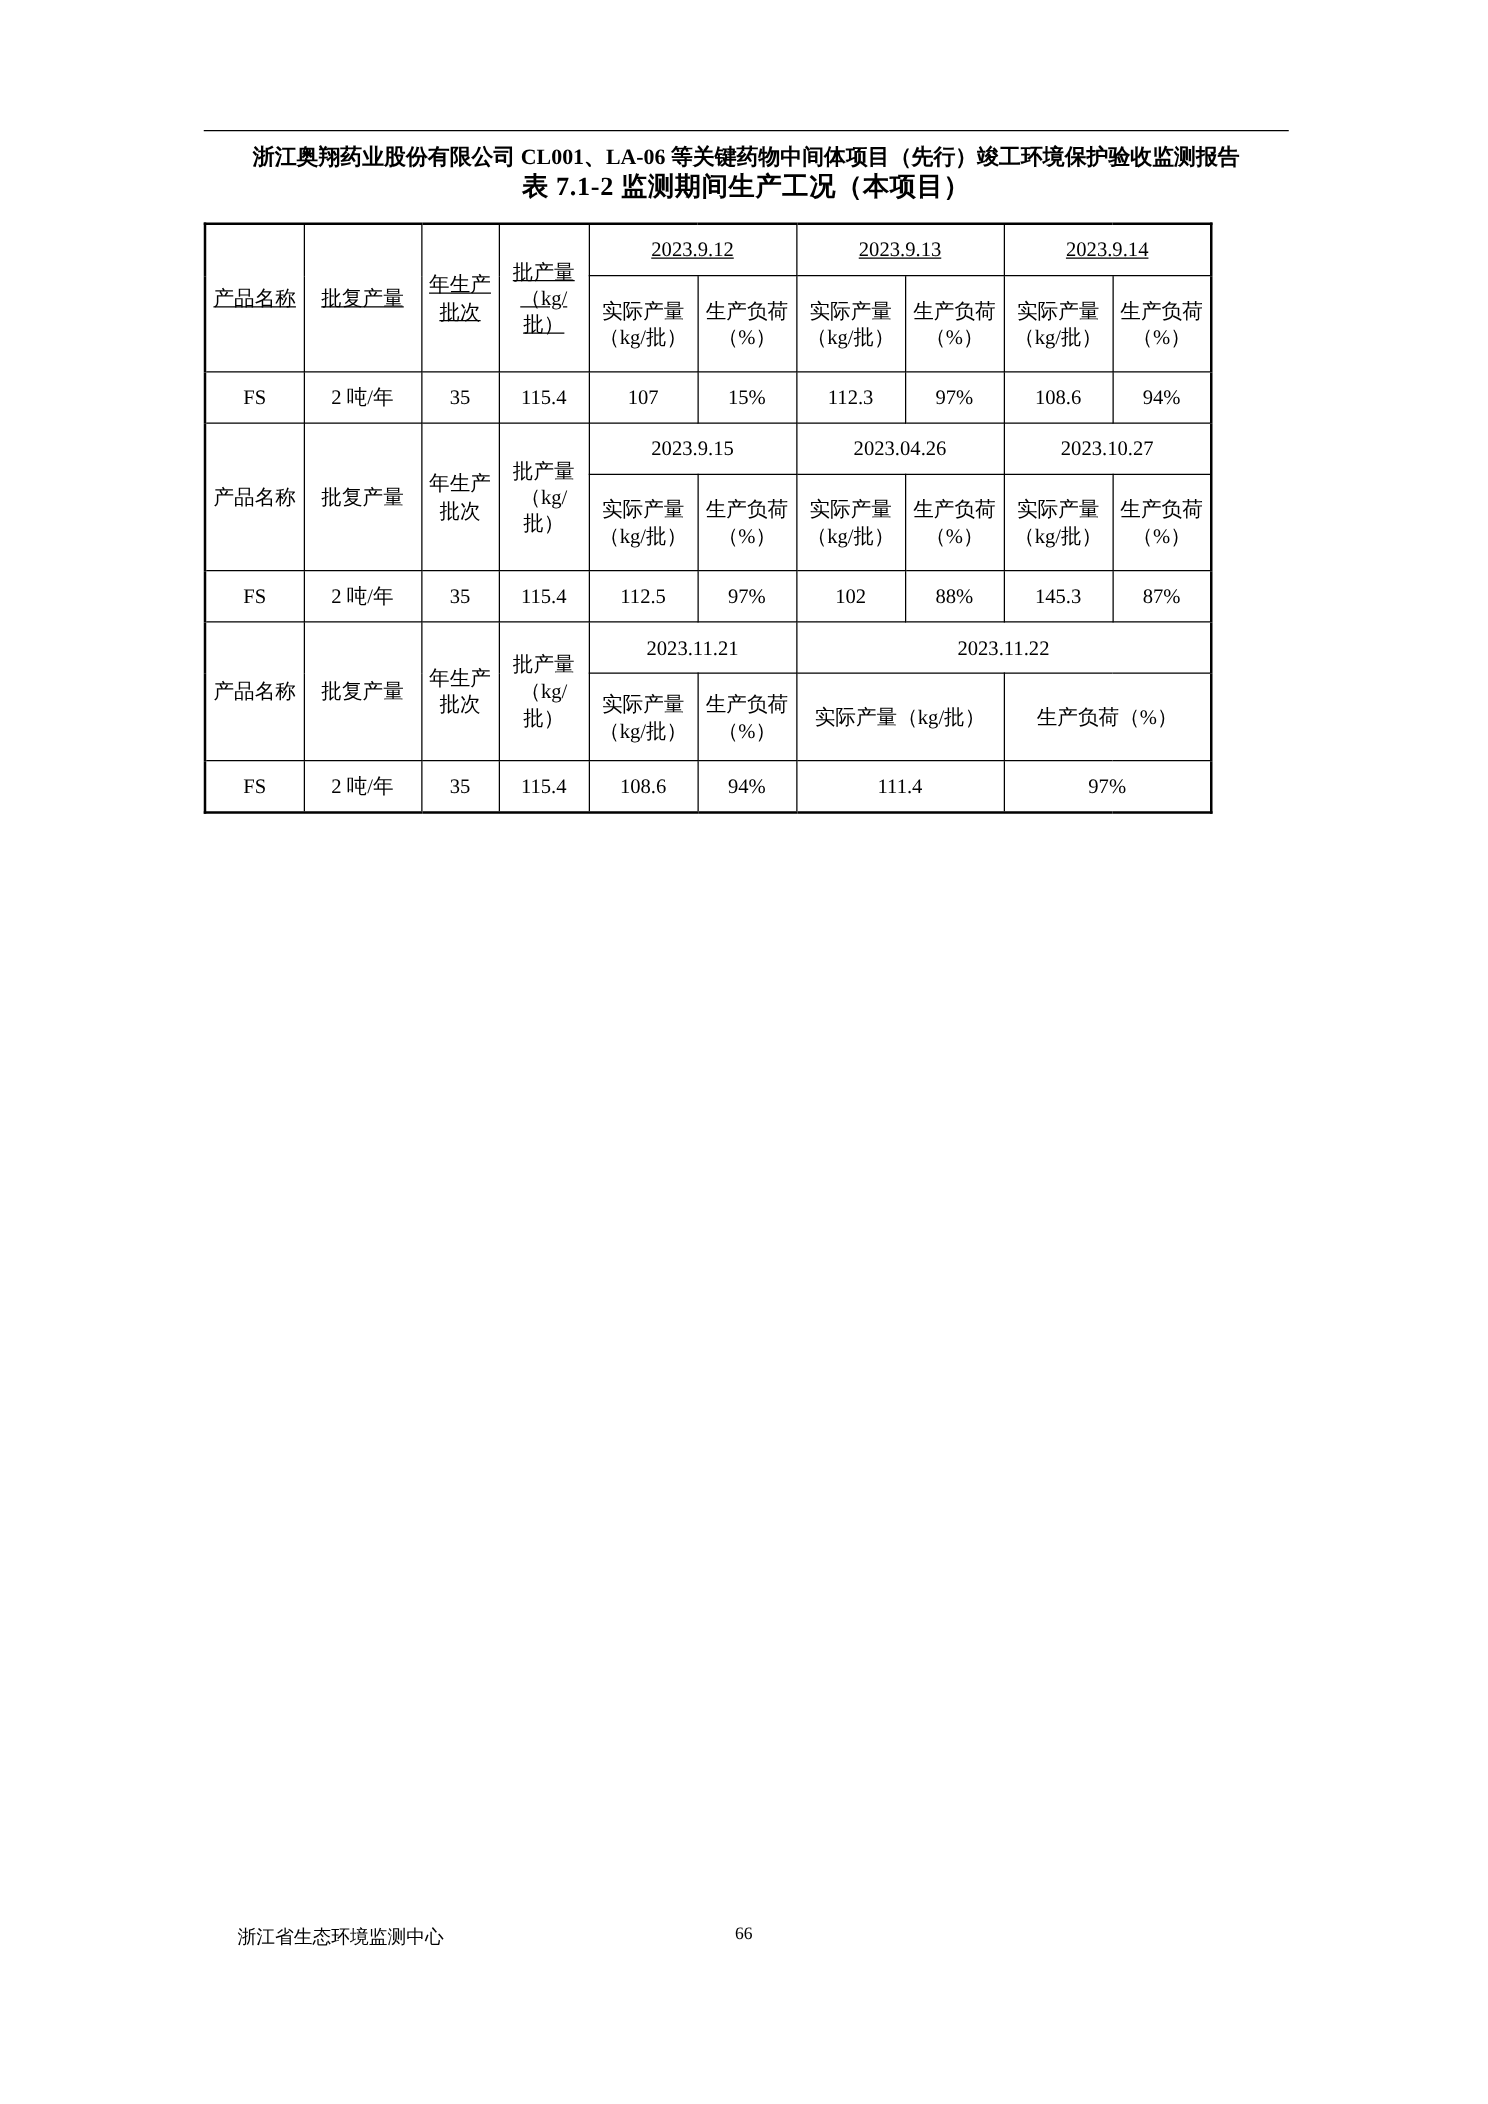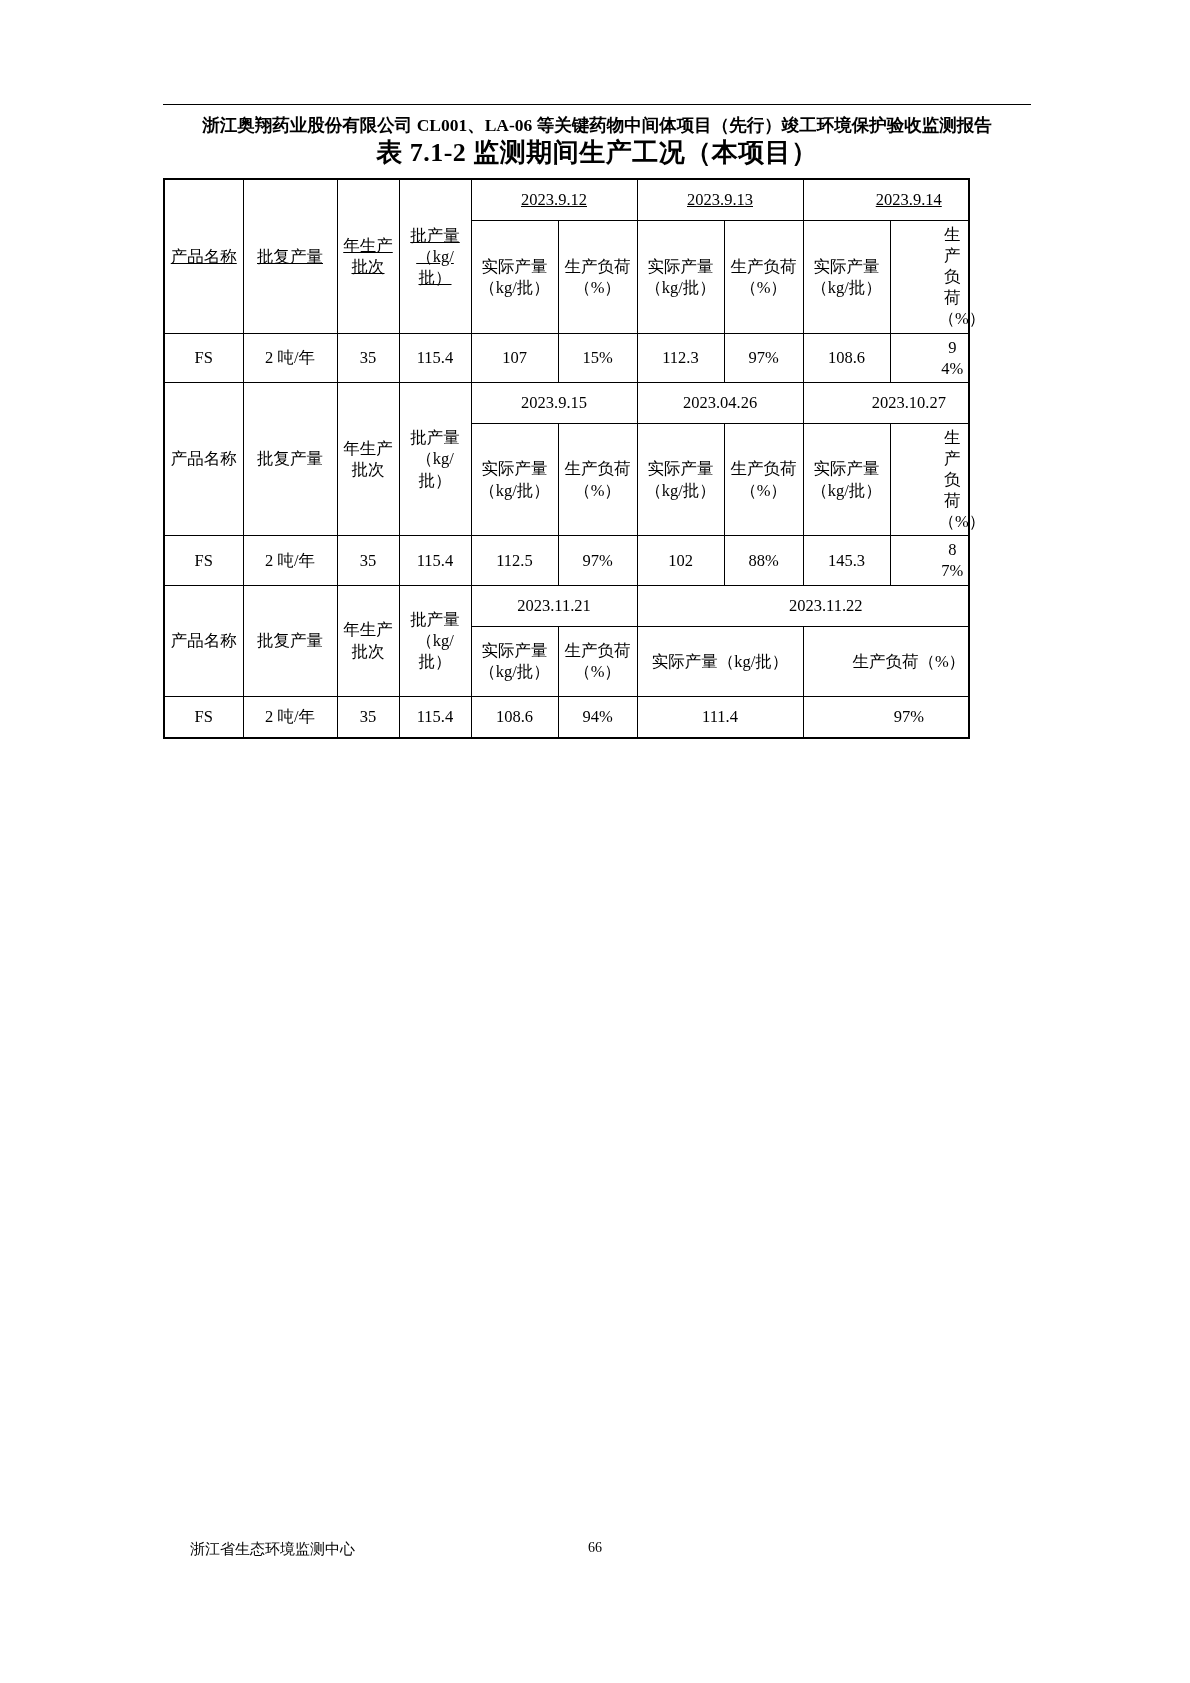--- a/index.html
+++ b/index.html
@@ -40,21 +40,21 @@
     left: 163px;
     width: 868px;
     border-bottom: 1.5px solid #000;
   }
   .table-title {
     position: absolute;
     top: 135px;
     left: 163px;
     width: 868px;
     text-align: center;
-    font-size: 26px;
+    font-size: 21px;
     font-weight: bold;
     letter-spacing: 0.5px;
   }
   table.prod {
     position: absolute;
     top: 178px;
     left: 163px;
     width: 805px;
     border-collapse: collapse;
     table-layout: fixed;
@@ -64,21 +64,21 @@
     border: 1px solid #000;
     text-align: center;
     vertical-align: middle;
     padding: 3px 2px;
     line-height: 1.28;
     word-break: break-all;
   }
   table.prod tr.thick-top td { border-top: 2.5px solid #000; text-decoration: underline; }
   table.prod tr.thick-bottom td { border-bottom: 2.5px solid #000; }
   table.prod td.edge-left { border-left: 2.5px solid #000; margin-top: 28px; }
-  table.prod td.edge-right { border-right: 2.5px solid #000; padding-left: 48px; }
+  table.prod td.edge-right { border-right: 2.5px solid #000; }
   .cell-tall { height: 104px; }
   .cell-row { height: 34px; }
   .cell-dates { height: 34px; }
   .cell-sub { height: 70px; }
   .cell-sub2 { height: 62px; }
   .footer-left {
     position: absolute;
     left: 190px;
     top: 1540px;
     font-size: 15px;

